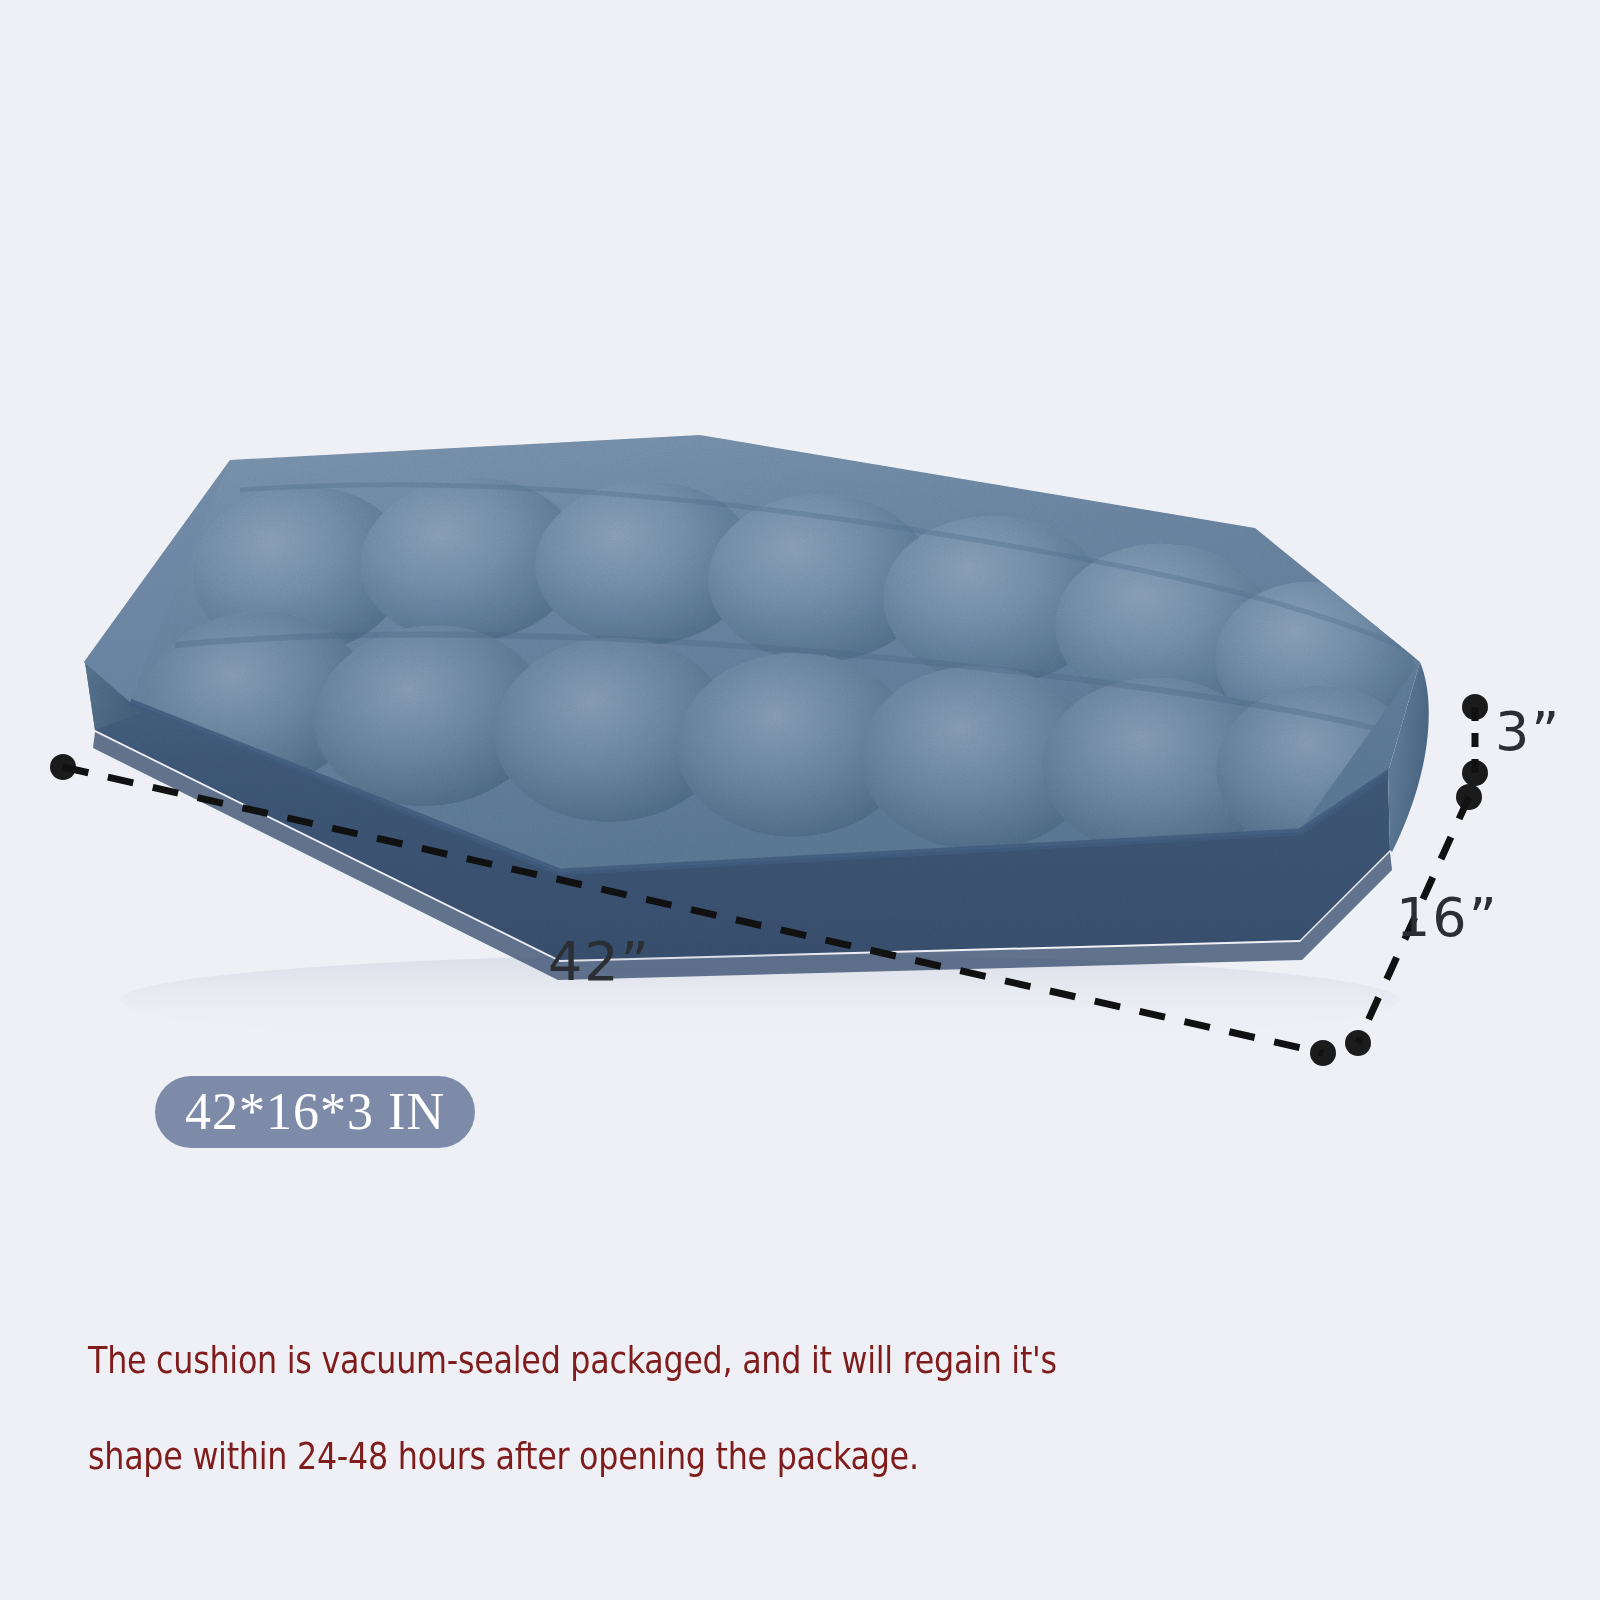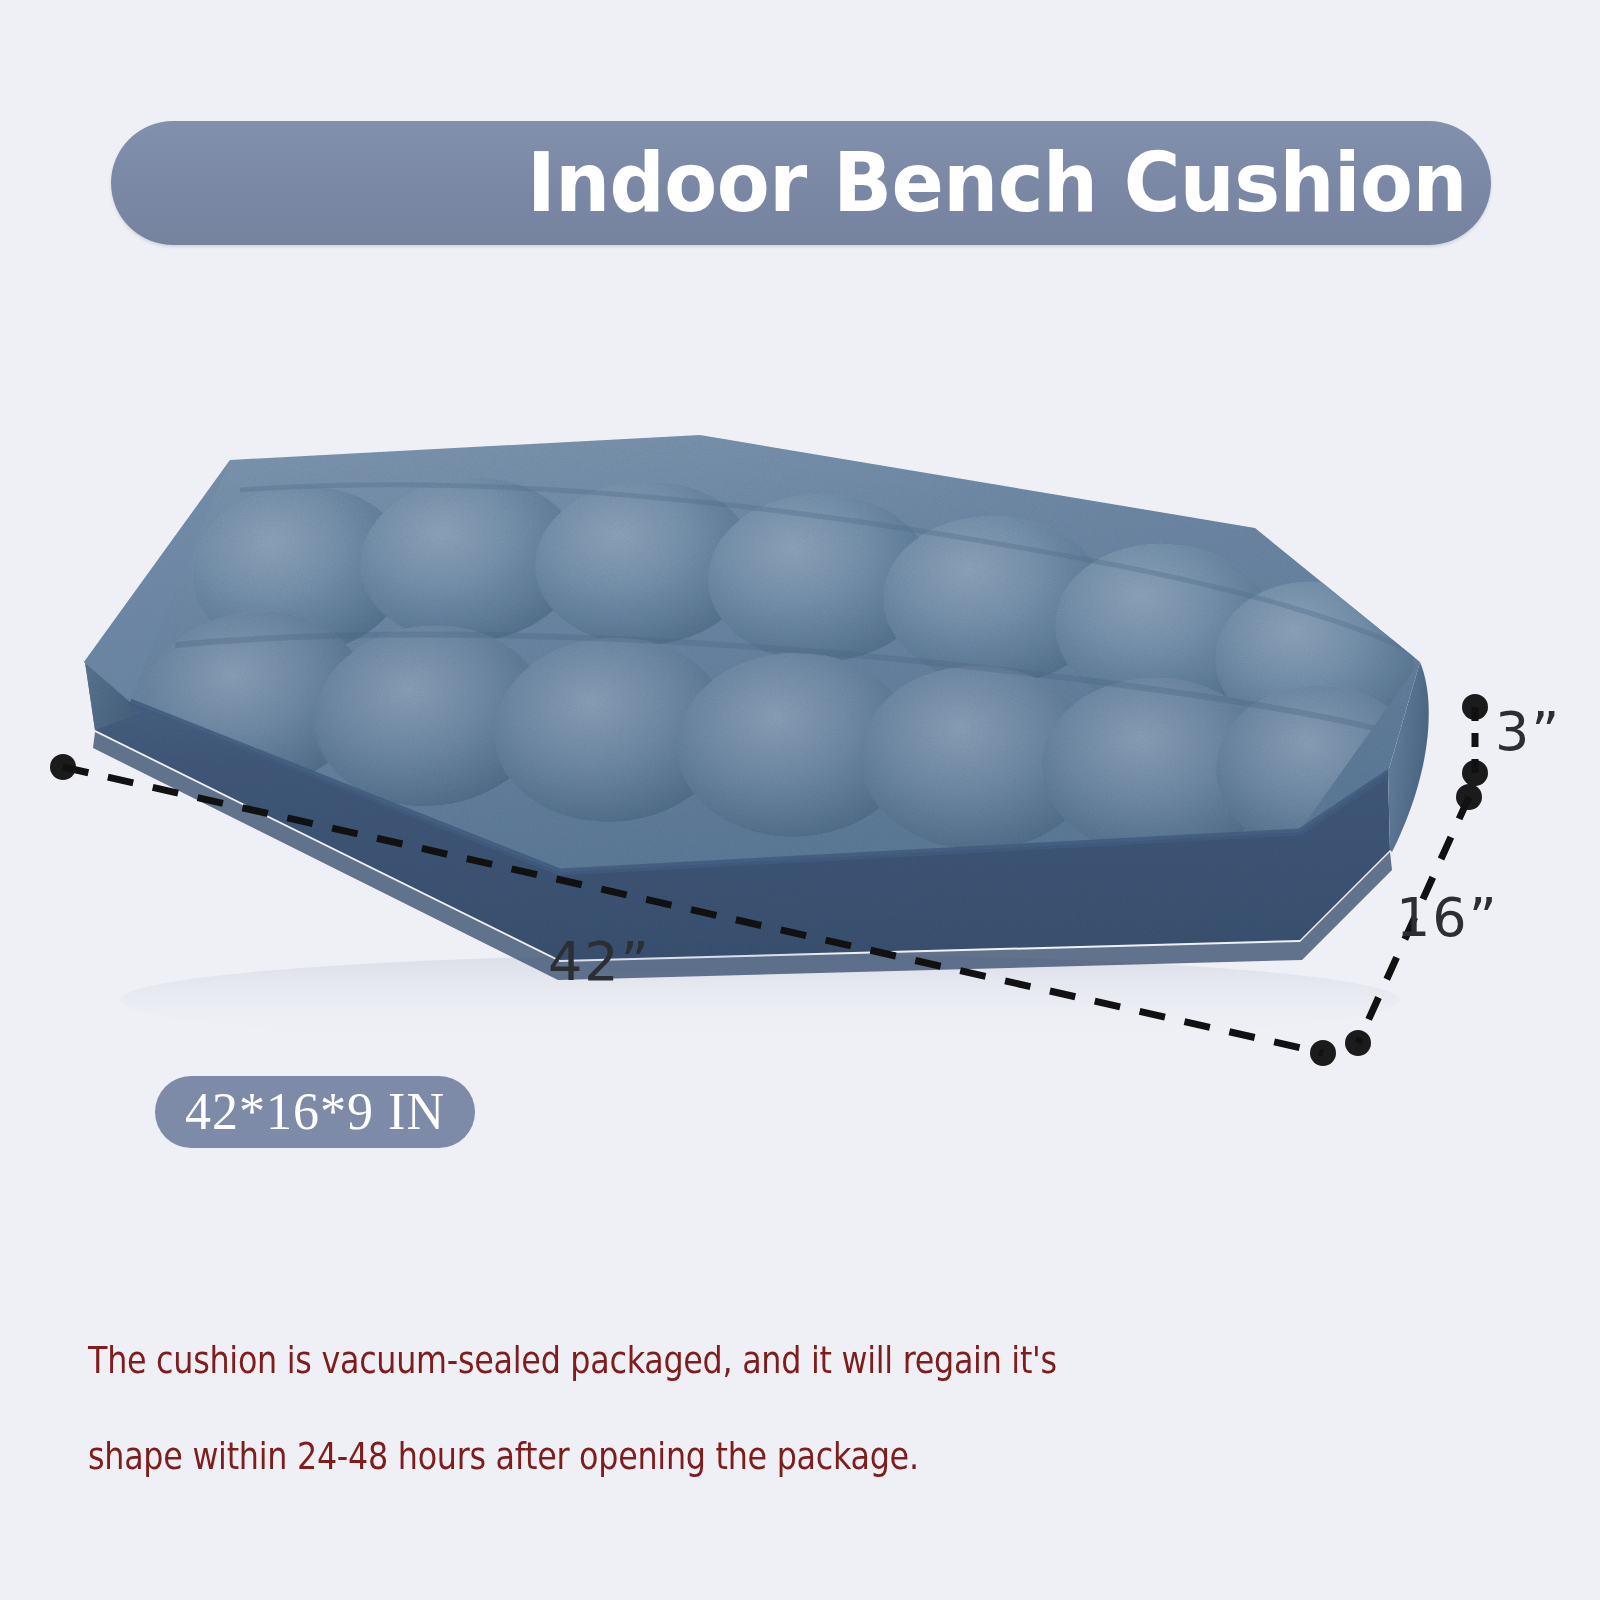--- a/index.html
+++ b/index.html
@@ -83,23 +83,20 @@
     line-height:96px;
     letter-spacing:-0.3px;
   }
   .caption div{transform:scaleX(.93);transform-origin:left center;white-space:nowrap;}
 </style>
 </head>
 <body>
 
 <div id="stage">
 
-  <div class="title-pill">
-    <div class="title-text">Indoor Bench Cushion</div>
-  </div>
 
   <div class="cushion-wrap">
     <svg class="cushion-svg" width="1600" height="700" viewBox="0 0 1600 700">
       <defs>
 
         <filter id="fabricNoise" x="-10%" y="-10%" width="120%" height="120%">
           <feTurbulence type="fractalNoise" baseFrequency="0.85" numOctaves="4" seed="7" result="n"></feTurbulence>
           <feColorMatrix in="n" type="saturate" values="0" result="ng"></feColorMatrix>
           <feComponentTransfer in="ng" result="nc">
             <feFuncA type="linear" slope="0.30" intercept="0"></feFuncA>
@@ -207,21 +204,21 @@
       <circle cx="1475" cy="373" r="13" fill="#1b1b1b"></circle>
       <line x1="1475" y1="307" x2="1475" y2="373" stroke="#111111" stroke-width="7" stroke-dasharray="14 12" stroke-linecap="butt"></line>
     </svg>
   </div>
 
   <div class="dim-label dim-42">42”</div>
   <div class="dim-label dim-16">16”</div>
   <div class="dim-label dim-3">3”</div>
 
   <div class="size-pill">
-    <span>42*16*9 IN</span>
+    <span>42*16*3 IN</span>
   </div>
 
   <div class="caption">
     <div>The cushion is vacuum-sealed packaged, and it will regain it's</div>
     <div>shape within 24-48 hours after opening the package.</div>
   </div>
 
 </div>
 
 </body></html>

